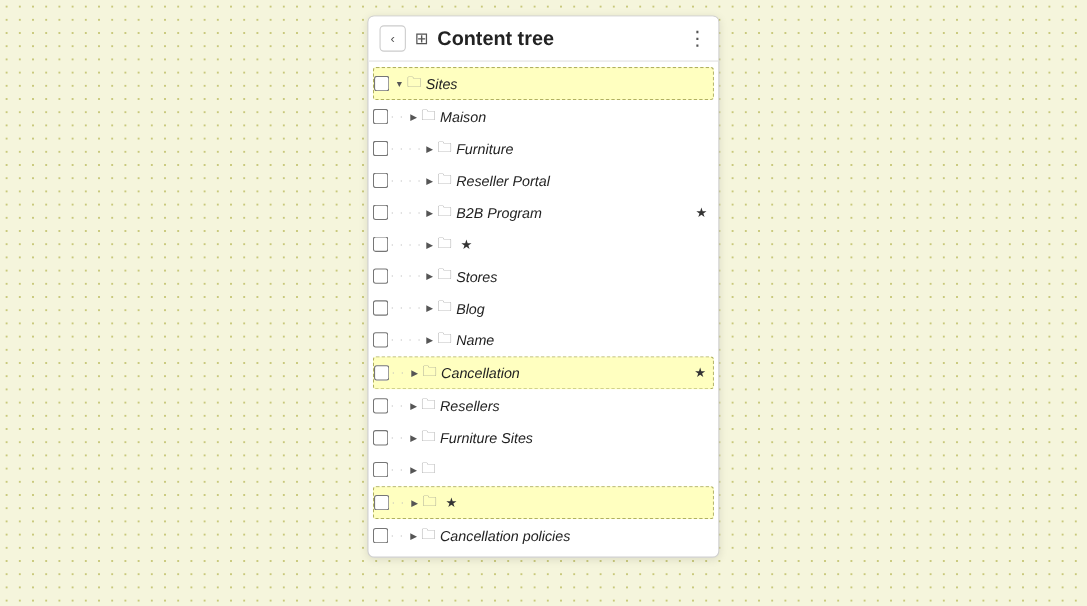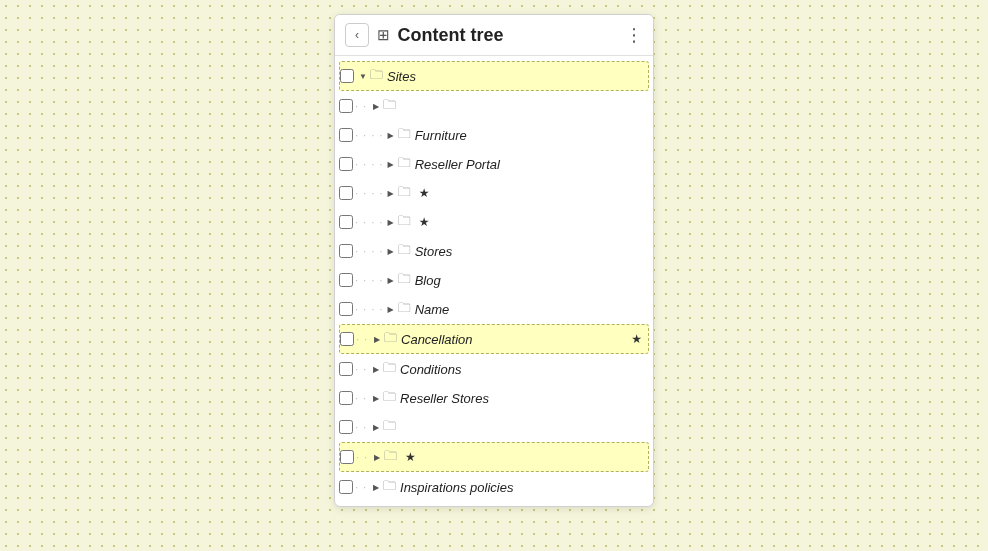--- a/index.html
+++ b/index.html
@@ -173,20 +173,21 @@
       <span class="expand-arrow">▼</span>
       <span class="folder-icon">🗀</span>
       <span class="tree-label">Sites</span>
     </div>
 
     <div class="tree-row level-1">
       <input type="checkbox" class="checkbox" style="">
       <span class="indent-dots">· · </span>
       <span class="expand-arrow">▶</span>
       <span class="folder-icon">🗀</span>
+      <span class="tree-label">Maison</span>
     </div>
 
     <div class="tree-row level-2">
       <input type="checkbox" class="checkbox" style="">
       <span class="indent-dots">· · · · </span>
       <span class="expand-arrow">▶</span>
       <span class="folder-icon">🗀</span>
       <span class="tree-label">Furniture</span>
     </div>
 
@@ -196,20 +197,21 @@
       <span class="expand-arrow">▶</span>
       <span class="folder-icon">🗀</span>
       <span class="tree-label">Reseller Portal</span>
     </div>
 
     <div class="tree-row level-2">
       <input type="checkbox" class="checkbox" style="">
       <span class="indent-dots">· · · · </span>
       <span class="expand-arrow">▶</span>
       <span class="folder-icon">🗀</span>
+      <span class="tree-label">B2B Program</span>
       <span class="star-icon">★</span>
     </div>
 
     <div class="tree-row level-2">
       <input type="checkbox" class="checkbox" style="">
       <span class="indent-dots">· · · · </span>
       <span class="expand-arrow">▶</span>
       <span class="folder-icon">🗀</span>
       <span class="star-icon">★</span>
     </div>
@@ -245,29 +247,29 @@
       <span class="folder-icon">🗀</span>
       <span class="tree-label">Cancellation</span>
       <span class="star-icon">★</span>
     </div>
 
     <div class="tree-row level-1">
       <input type="checkbox" class="checkbox" style="">
       <span class="indent-dots">· · </span>
       <span class="expand-arrow">▶</span>
       <span class="folder-icon">🗀</span>
-      <span class="tree-label">Conditions</span>
-    </div>
-
-    <div class="tree-row level-1">
-      <input type="checkbox" class="checkbox" style="">
-      <span class="indent-dots">· · </span>
-      <span class="expand-arrow">▶</span>
-      <span class="folder-icon">🗀</span>
-      <span class="tree-label">Reseller Stores</span>
+      <span class="tree-label">Resellers</span>
+    </div>
+
+    <div class="tree-row level-1">
+      <input type="checkbox" class="checkbox" style="">
+      <span class="indent-dots">· · </span>
+      <span class="expand-arrow">▶</span>
+      <span class="folder-icon">🗀</span>
+      <span class="tree-label">Furniture Sites</span>
     </div>
 
     <div class="tree-row level-1">
       <input type="checkbox" class="checkbox" style="">
       <span class="indent-dots">· · </span>
       <span class="expand-arrow">▶</span>
       <span class="folder-icon">🗀</span>
     </div>
 
     <div class="tree-row highlighted level-1">
@@ -276,16 +278,16 @@
       <span class="expand-arrow">▶</span>
       <span class="folder-icon">🗀</span>
       <span class="star-icon">★</span>
     </div>
 
     <div class="tree-row level-1">
       <input type="checkbox" class="checkbox" style="">
       <span class="indent-dots">· · </span>
       <span class="expand-arrow">▶</span>
       <span class="folder-icon">🗀</span>
-      <span class="tree-label">Inspirations policies</span>
+      <span class="tree-label">Cancellation policies</span>
     </div>
   </div>
 </div>
 
 </body></html>

